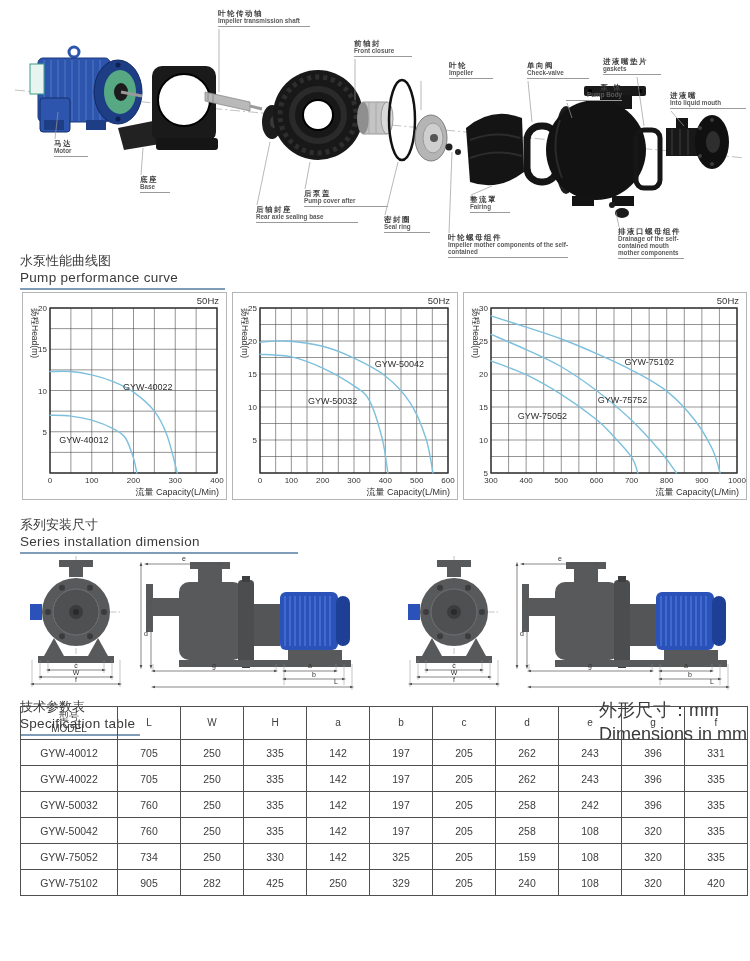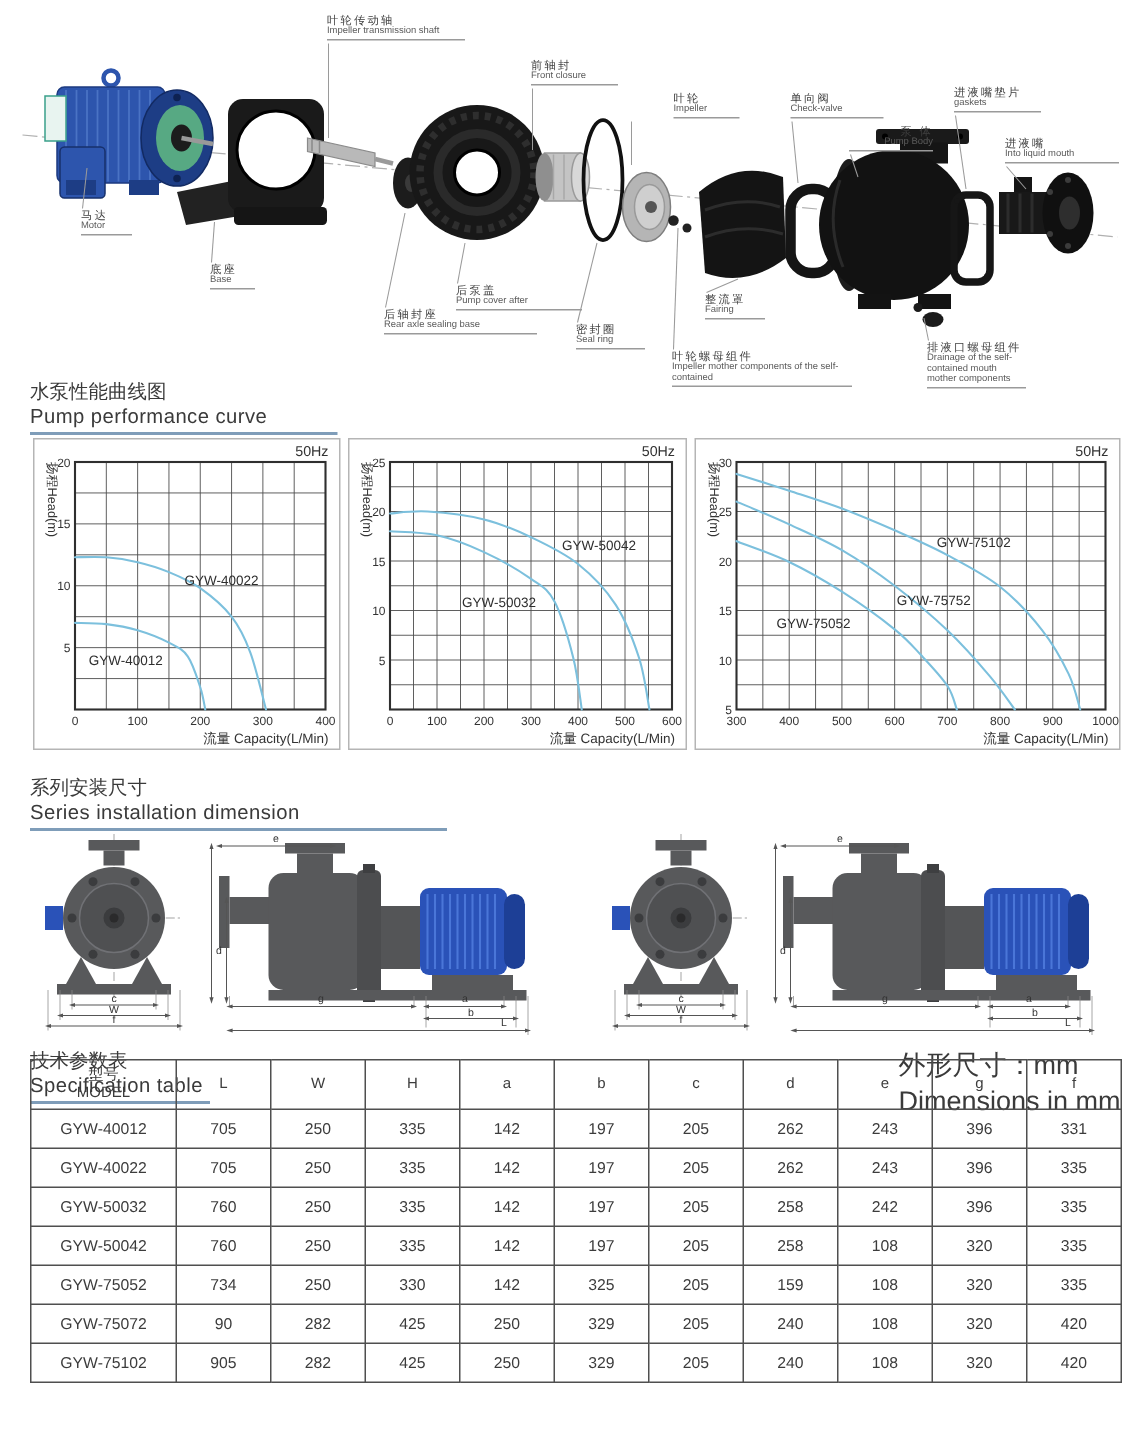--- a/index.html
+++ b/index.html
@@ -1,20 +1,20 @@
 <!DOCTYPE html>
 <html><head>
 <meta charset="utf-8">
 <style>
   html,body{margin:0;padding:0;background:#fff;}
   body{width:750px;height:961px;font-family:"Liberation Sans","DejaVu Sans",sans-serif;color:#3a3a3a;}
   .page{position:relative;width:750px;height:961px;background:#fff;overflow:hidden;}
 
   
-  .exploded{position:absolute;left:0;top:0;width:750px;height:250px;overflow:visible;}
+  .exploded{position:absolute;left:0;top:0;width:750px;height:250px;overflow:visible;font-weight:bold;}
   .exploded svg{position:absolute;left:0;top:0;}
   .plabel{position:absolute;border-bottom:1px solid #9a9a9a;padding-bottom:1px;line-height:1.1;}
   .plabel .cn{font-size:7.5px;letter-spacing:1.5px;color:#3f3f3f;white-space:nowrap;}
   .plabel .en{font-size:6.3px;color:#5a5a5a;}
 
   
   .sec-title{position:absolute;}
   .sec-title .cn{font-size:13px;}
   .sec-title .en{font-size:13.5px;letter-spacing:.3px;}
   .sec-underline{height:2px;background:#7f9db9;margin-top:3px;}
@@ -198,21 +198,21 @@
         <div class="en">Impeller</div>
       </div>
       <div class="plabel" style="left: 527px; top: 62px; width: 62px;">
         <div class="cn">单向阀</div>
         <div class="en">Check-valve</div>
       </div>
       <div class="plabel" style="left: 566px; top: 84px; width: 56px; text-align: right;">
         <div class="cn">泵 体</div>
         <div class="en">Pump Body</div>
       </div>
-      <div class="plabel" style="left: 636px; top: 58px; width: 58px;">
+      <div class="plabel" style="left: 603px; top: 58px; width: 58px;">
         <div class="cn">进液嘴垫片</div>
         <div class="en">gaskets</div>
       </div>
       <div class="plabel" style="left: 670px; top: 92px; width: 76px;">
         <div class="cn">进液嘴</div>
         <div class="en">Into liquid mouth</div>
       </div>
       <div class="plabel" style="left: 54px; top: 140px; width: 34px;">
         <div class="cn">马达</div>
         <div class="en">Motor</div>
@@ -681,33 +681,20 @@
           <td>330</td>
           <td>142</td>
           <td>325</td>
           <td>205</td>
           <td>159</td>
           <td>108</td>
           <td>320</td>
           <td>335</td>
         </tr>
         <tr>
-          <td>GYW-75072</td>
-          <td>90</td>
-          <td>282</td>
-          <td>425</td>
-          <td>250</td>
-          <td>329</td>
-          <td>205</td>
-          <td>240</td>
-          <td>108</td>
-          <td>320</td>
-          <td>420</td>
-        </tr>
-        <tr>
           <td>GYW-75102</td>
           <td>905</td>
           <td>282</td>
           <td>425</td>
           <td>250</td>
           <td>329</td>
           <td>205</td>
           <td>240</td>
           <td>108</td>
           <td>320</td>

